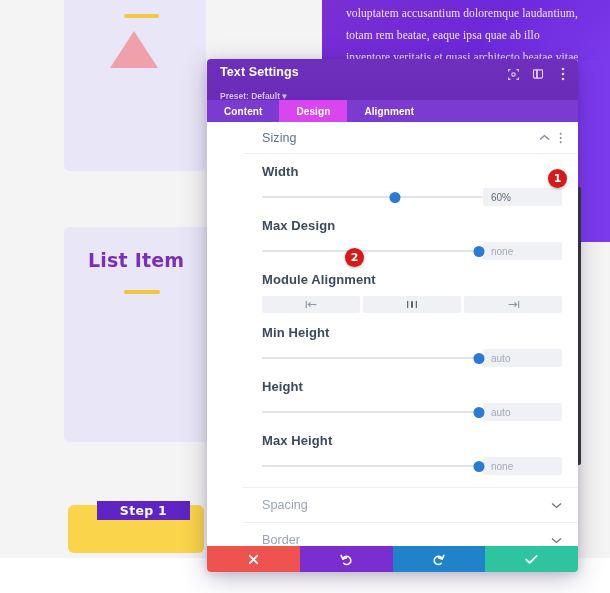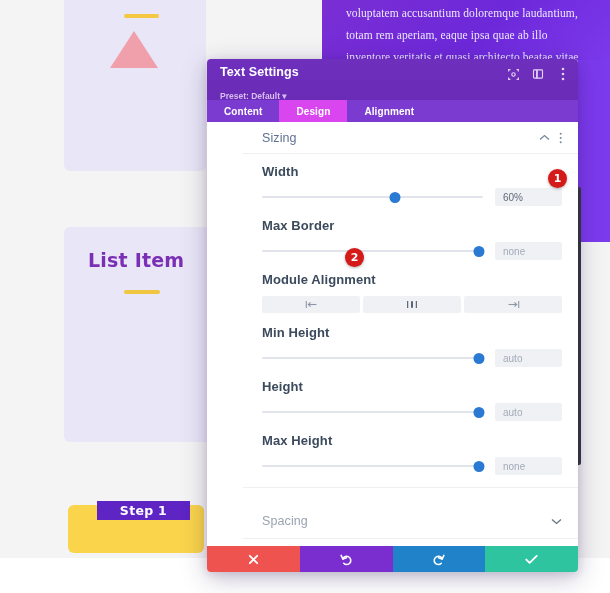--- a/index.html
+++ b/index.html
@@ -302,21 +302,21 @@
   .field-label {
     font-size: 13px;
     color: #3b4a5c;
     font-weight: 700;
     margin-bottom: 9px;
     letter-spacing: .1px;
   }
   .field-row {
     display: flex;
     align-items: center;
-    gap: 12px;
+    gap: 0;
     position: relative;
   }
   .slider {
     position: relative;
     height: 14px;
     flex: 0 0 221px;
     display: flex;
     align-items: center;
   }
   .slider-track {
@@ -369,21 +369,21 @@
     color: #8d96a6;
   }
   .align-btn.active { color: #4a5568; }
   .align-btn svg { display: block; }
 
   
   .section-collapsed {
     height: 34px;
     display: flex;
     align-items: center;
-    padding: 16px 16px 0 19px;
+    padding: 0 16px 0 19px;
     border-top: 1px solid #f0f0f3;
     cursor: pointer;
   }
   .section-collapsed .title {
     flex: 1 1 auto;
     color: #9aa3b0;
     font-size: 12.5px;
     letter-spacing: .1px;
   }
   .chev-down { color: #6b7686; display: flex; }
@@ -434,21 +434,21 @@
 
 <div id="page-bg">
   <div class="bg-canvas">
 
     <div class="hero-purple"></div>
     <div class="hero-purple-2"></div>
     <div class="hero-purple-3"></div>
 
     <div class="hero-text">
       <span>voluptatem accusantium doloremque laudantium,</span>
-      <span>totam rem aperiam, eaque ipsa quae ab illo</span>
+      <span>totam rem beatae, eaque ipsa quae ab illo</span>
       <span>inventore veritatis et quasi architecto beatae vitae</span>
     </div>
 
     <div class="card-grey-1"></div>
     <div class="dash-yellow-1"></div>
     <div class="triangle-pink"></div>
 
     <div class="card-grey-2"></div>
     <div class="list-item-text">List Item</div>
     <div class="dash-yellow-2"></div>
@@ -525,21 +525,21 @@
         <div class="field-row">
           <div class="slider">
             <div class="slider-track"></div>
             <div class="slider-knob" style="left:60%"></div>
           </div>
           <div class="value-box">60%</div>
         </div>
       </div>
 
       <div class="field">
-        <div class="field-label">Max Border</div>
+        <div class="field-label">Max Design</div>
         <div class="field-row">
           <div class="slider">
             <div class="slider-track"></div>
             <div class="slider-knob" style="left:98%"></div>
           </div>
           <div class="value-box placeholder">none</div>
         </div>
       </div>
 
       <div class="field">

